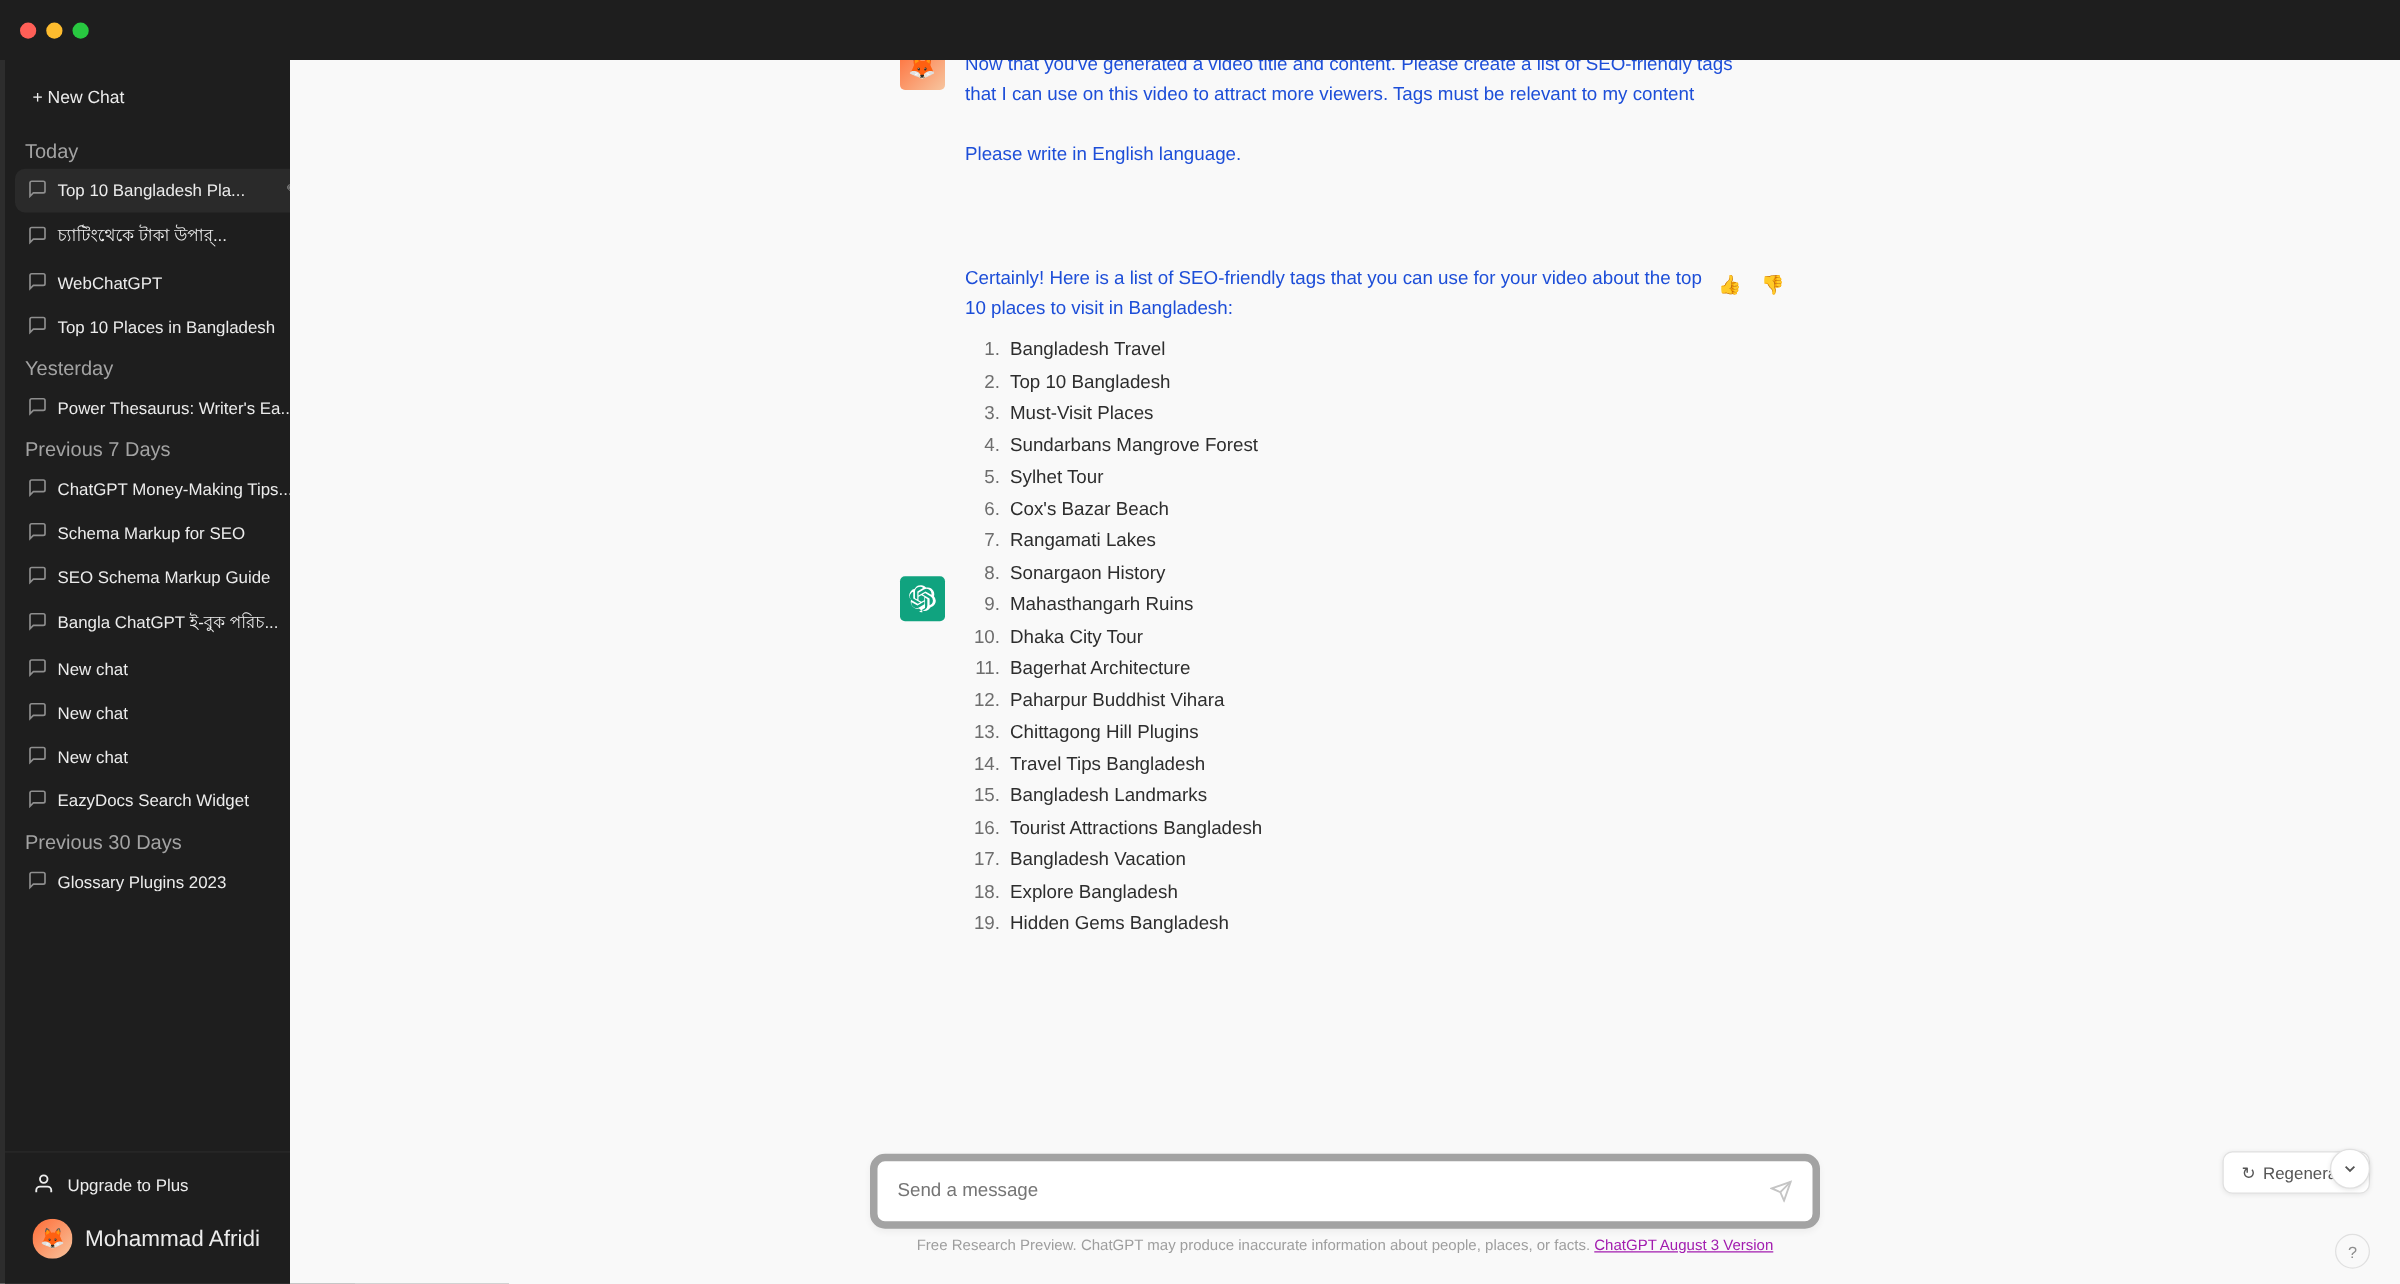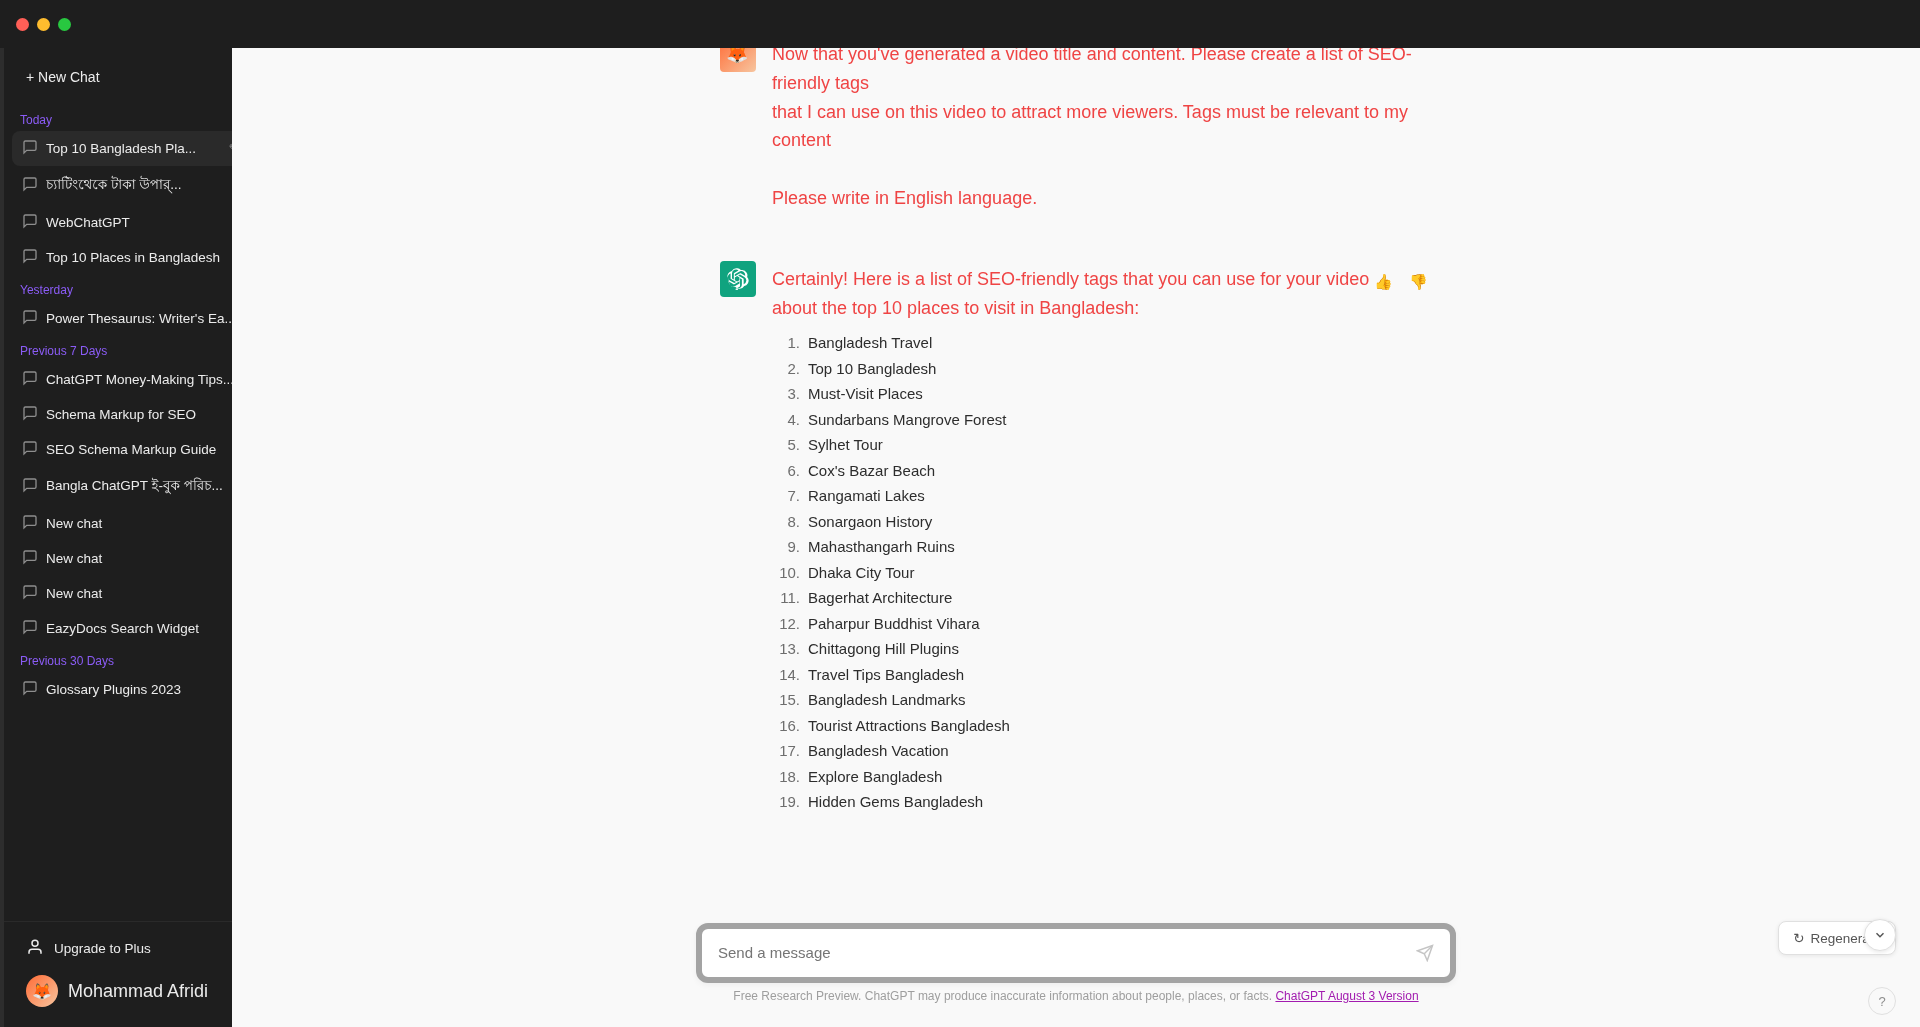--- a/index.html
+++ b/index.html
@@ -73,22 +73,22 @@
 
     .sidebar-content {
       flex: 1;
       overflow-y: auto;
       padding: 4px 8px;
     }
     .sidebar-content::-webkit-scrollbar { width: 4px; }
     .sidebar-content::-webkit-scrollbar-thumb { background: #444; border-radius: 2px; }
 
     .section-label {
-      font-size: 12px;
-      color: #8b5cf6;
+      font-size: 16px;
+      color: #a3a3a3;
       padding: 8px 8px 4px 8px;
       font-weight: 500;
     }
 
     .chat-item {
       display: flex;
       align-items: center;
       gap: 8px;
       padding: 8px 10px;
       border-radius: 8px;
@@ -234,30 +234,31 @@
       justify-content: center;
       font-size: 18px;
     }
 
     .message-content {
       flex: 1;
       padding-top: 4px;
     }
 
     .message-text {
-      font-size: 18px;
-      color: #ef4444;
+      font-size: 15px;
+      color: #1d4ed8;
       line-height: 1.6;
     }
 
     .assistant-message {
       display: flex;
       gap: 16px;
-      align-items: flex-start;
+      align-items: center;
       margin-bottom: 16px;
+      margin-top: 23px;
     }
 
     .assistant-icon {
       width: 36px;
       height: 36px;
       border-radius: 4px;
       flex-shrink: 0;
       background: #10a37f;
       display: flex;
       align-items: center;

